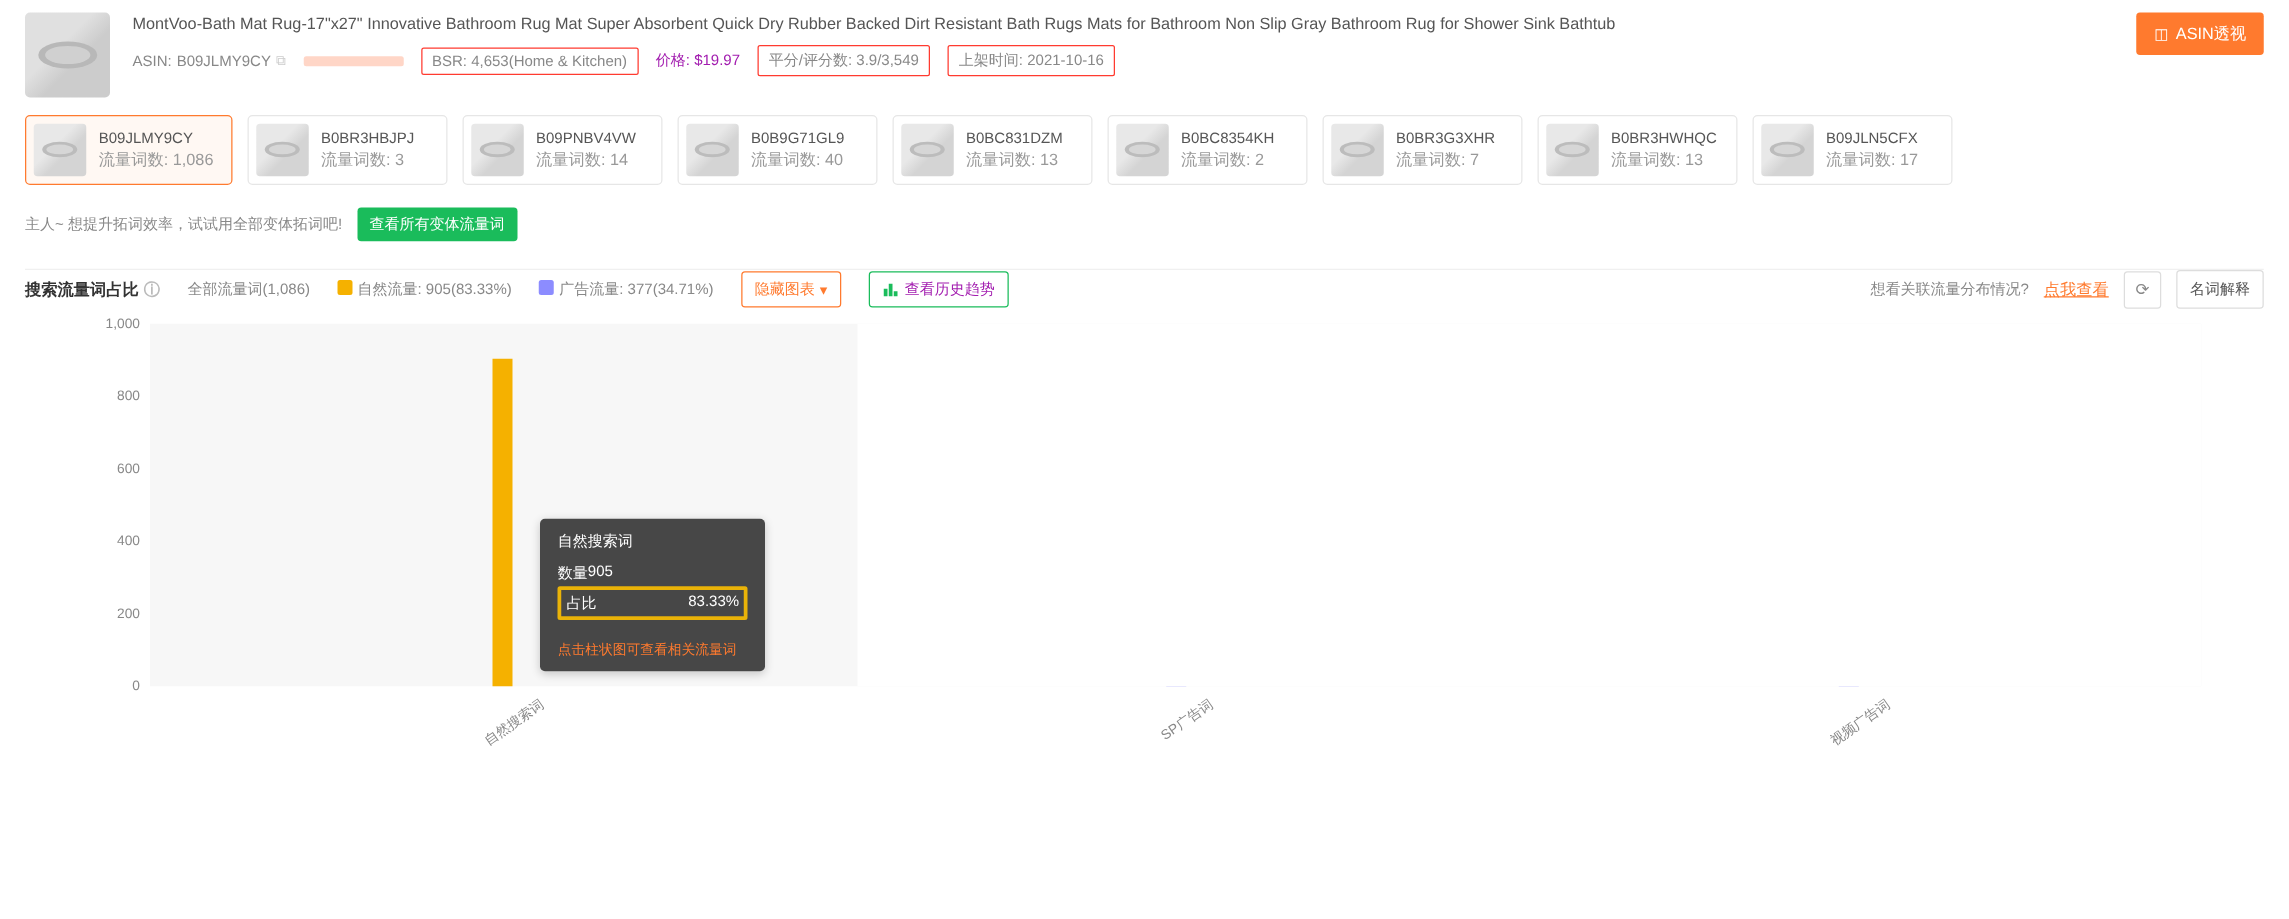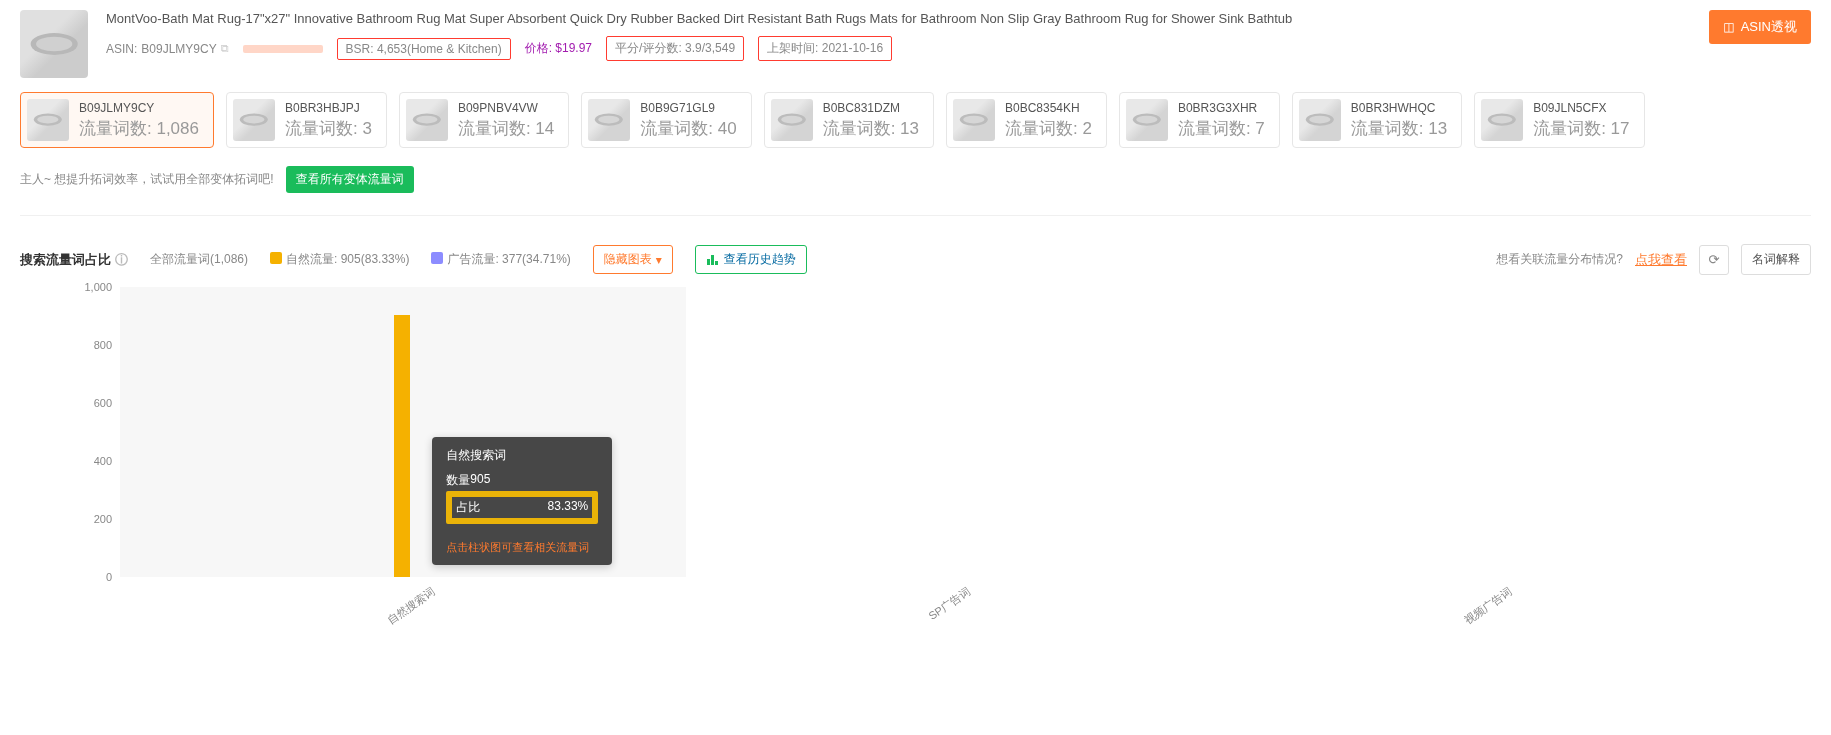--- a/index.html
+++ b/index.html
@@ -19,35 +19,35 @@
   .asin-btn { background:#ff7a2e; color:#fff; border:none; border-radius:3px; padding:8px 14px; display:flex; align-items:center; gap:6px; cursor:pointer; font-size:13px; }
   .asin-btn .ic { font-size:12px; }
 
   .variants-row { display:flex; gap:12px; overflow:hidden; margin-bottom: 12px; }
   .variant-card { display:flex; align-items:center; gap:10px; border:1px solid #e6e6e6; border-radius:4px; padding:6px 14px 6px 6px; min-width: 160px; background:#fff; }
   .variant-card.sel { border-color:#ff7a2e; background:#fff8f3; }
   .v-thumb { width:42px; height:42px; border-radius:3px; background:linear-gradient(135deg,#e8e8e8 40%,#d4d4d4 60%); display:flex; align-items:center; justify-content:center; }
   .v-thumb svg { width:80%; height:55%; }
   .v-info { display:flex; flex-direction:column; gap:2px; }
   .v-asin { font-size:12px; color:#555; }
-  .v-count { font-size:17px; color:#999; }
+  .v-count { font-size:13px; color:#999; }
 
   .tip-row { display:flex; align-items:center; gap:12px; margin-bottom: 22px; margin-top: 18px; }
   .tip-text { color:#888; font-size:12px; }
   .green-btn { background:#1abc5b; color:#fff; border:none; border-radius:3px; padding:5px 10px; cursor:pointer; font-size:12px; }
 
-  .section { border-top: 1px solid #f0f0f0; padding-top: 28px; }
+  .section { border-top: 1px solid #f0f0f0; padding-top: 0; }
   .section-head { display:flex; align-items:center; gap:22px; margin-bottom: 12px; flex-wrap:wrap; }
   .section-title { font-weight:bold; font-size:13px; display:flex; align-items:center; gap:4px; }
   .muted { color:#888; font-size:12px; }
   .swatch { width:12px; height:12px; display:inline-block; border-radius:2px; margin-right:4px; vertical-align:-1px;}
   .sw-y { background:#f5b100; }
   .sw-p { background:#8c8cff; }
   .outline-orange-btn { border:1px solid #ff7a2e; color:#ff7a2e; background:#fff; border-radius:3px; padding:5px 10px; display:flex; align-items:center; gap:4px; cursor:pointer; font-size:12px; }
-  .outline-green-btn { border:1px solid #1abc5b; color:#0369a1; background:#fff; border-radius:3px; padding:5px 10px; display:flex; align-items:center; gap:6px; cursor:pointer; font-size:12px; }
+  .outline-green-btn { border:1px solid #1abc5b; color:#a21caf; background:#fff; border-radius:3px; padding:5px 10px; display:flex; align-items:center; gap:6px; cursor:pointer; font-size:12px; }
   .ic-bar { display:inline-block; width:12px; height:10px; position:relative; }
   .ic-bar::before,.ic-bar::after { content:""; position:absolute; bottom:0; width:3px; background:#1abc5b; }
   .ic-bar::before { left:1px; height:6px; }
   .ic-bar::after { left:5px; height:10px; }
   .ic-bar span { position:absolute; left:9px; bottom:0; width:3px; height:4px; background:#1abc5b; }
 
   .head-right { margin-left:auto; display:flex; align-items:center; gap:12px; }
   .link { color:#ff7a2e; text-decoration:underline; cursor:pointer; }
   .sq-btn { width:30px; height:30px; border:1px solid #ddd; background:#fff; border-radius:3px; display:flex; align-items:center; justify-content:center; cursor:pointer; color:#888; }
   .plain-btn { border:1px solid #ddd; background:#fff; border-radius:3px; padding:6px 10px; cursor:pointer; color:#555; font-size:12px;}
@@ -58,21 +58,21 @@
   .axis-y { position:absolute; left:0; top:0; bottom:40px; width:60px; }
   .ytick { position:absolute; left:0; width:52px; text-align:right; font-size:11px; color:#888; transform:translateY(50%); }
   .axis-x { position:absolute; left:60px; right:10px; bottom:0; height:40px; }
   .xtick { position:absolute; bottom:18px; transform:translateX(-50%) rotate(-35deg); transform-origin: right top; font-size:11px; color:#888; white-space:nowrap; }
   .bar { position:absolute; bottom:0; width:16px; transform:translateX(-50%); }
   .bar.y { background:#f5b100; }
   .bar.p { background:#8c8cff; }
   .tooltip { position:absolute; background:rgba(60,60,60,0.94); color:#fff; border-radius:4px; padding:10px 14px; width:180px; font-size:12px; box-shadow:0 2px 8px rgba(0,0,0,0.2); }
   .tooltip .tt-title { font-size:12px; margin-bottom:6px; }
   .tooltip .tt-row { display:flex; justify-content:flex-start; padding:2px 0;}
-  .tooltip .tt-box { border:6px solid #eab308; border-radius:2px; padding:2px 4px; display:flex; justify-content:space-between; }
+  .tooltip .tt-box { border:3px solid #eab308; border-radius:2px; padding:2px 4px; display:flex; justify-content:space-between; }
   .tooltip .tt-hint { color:#ff7a2e; margin-top:16px; font-size:11px;}
 
   .ext-icon { color:#ccc; font-size:11px; }
 </style>
 </head>
 <body>
 <div class="page">
 
 <div class="header-row">
   <div class="product-thumb">

